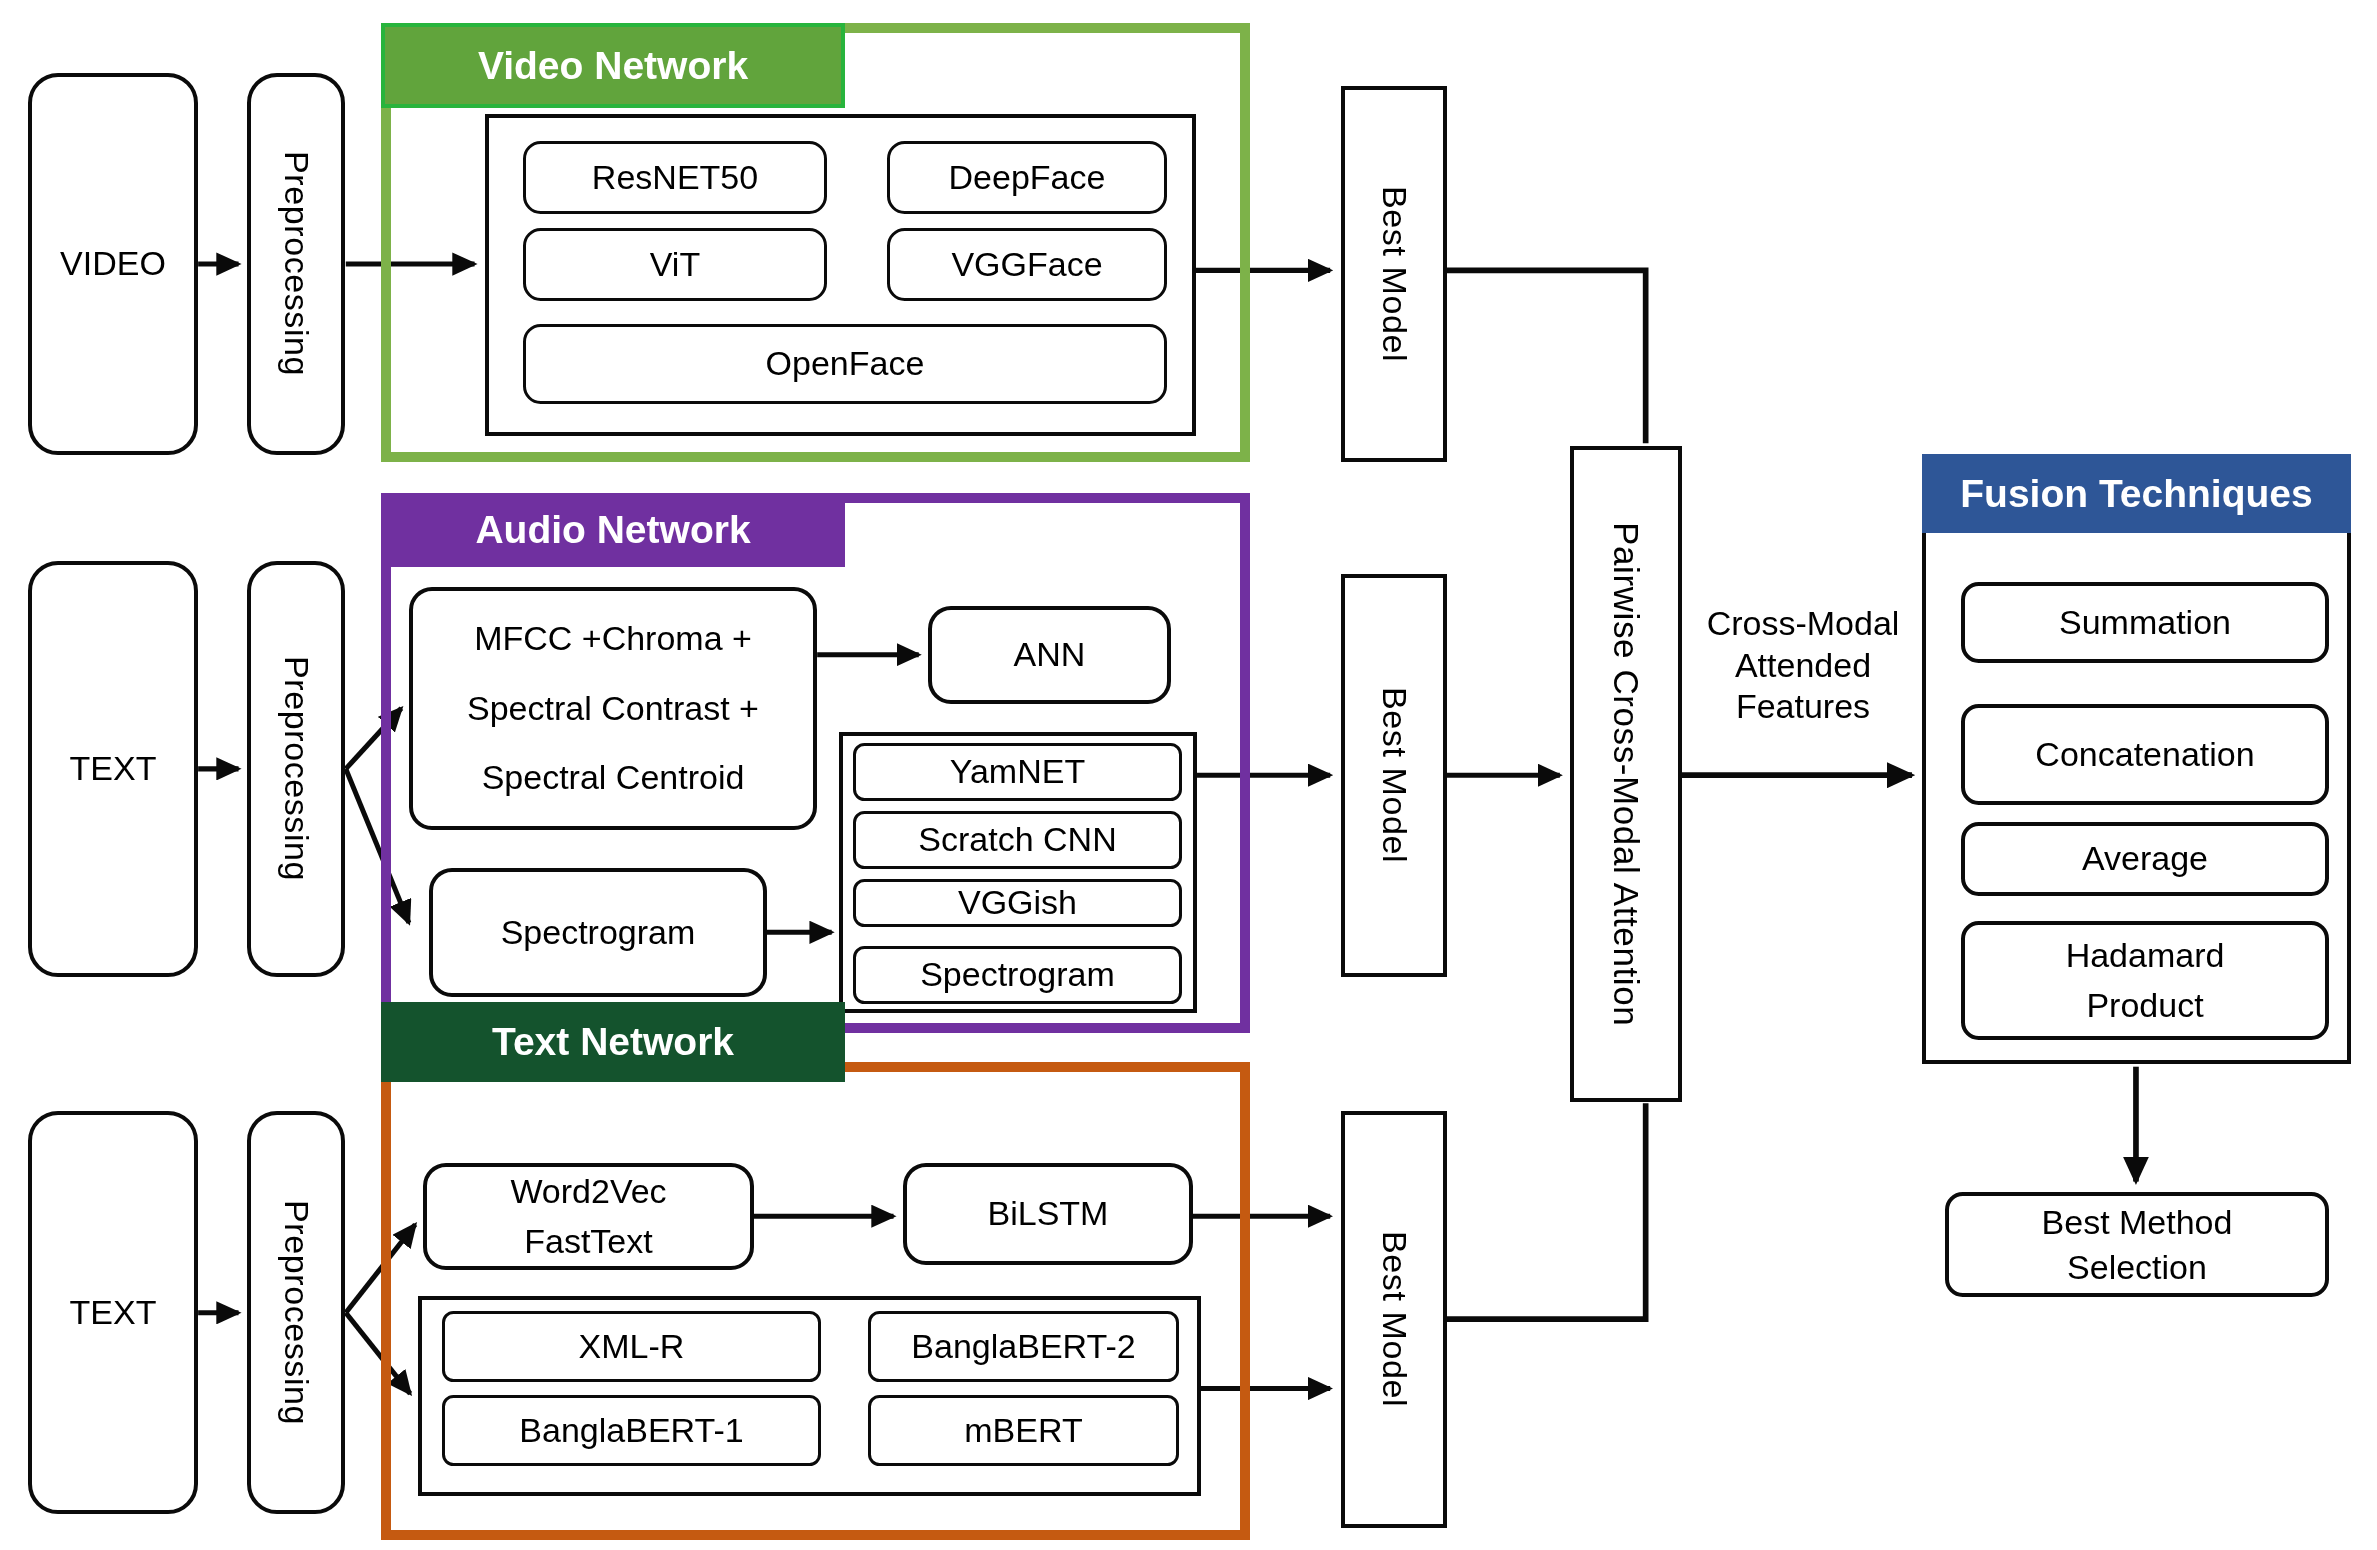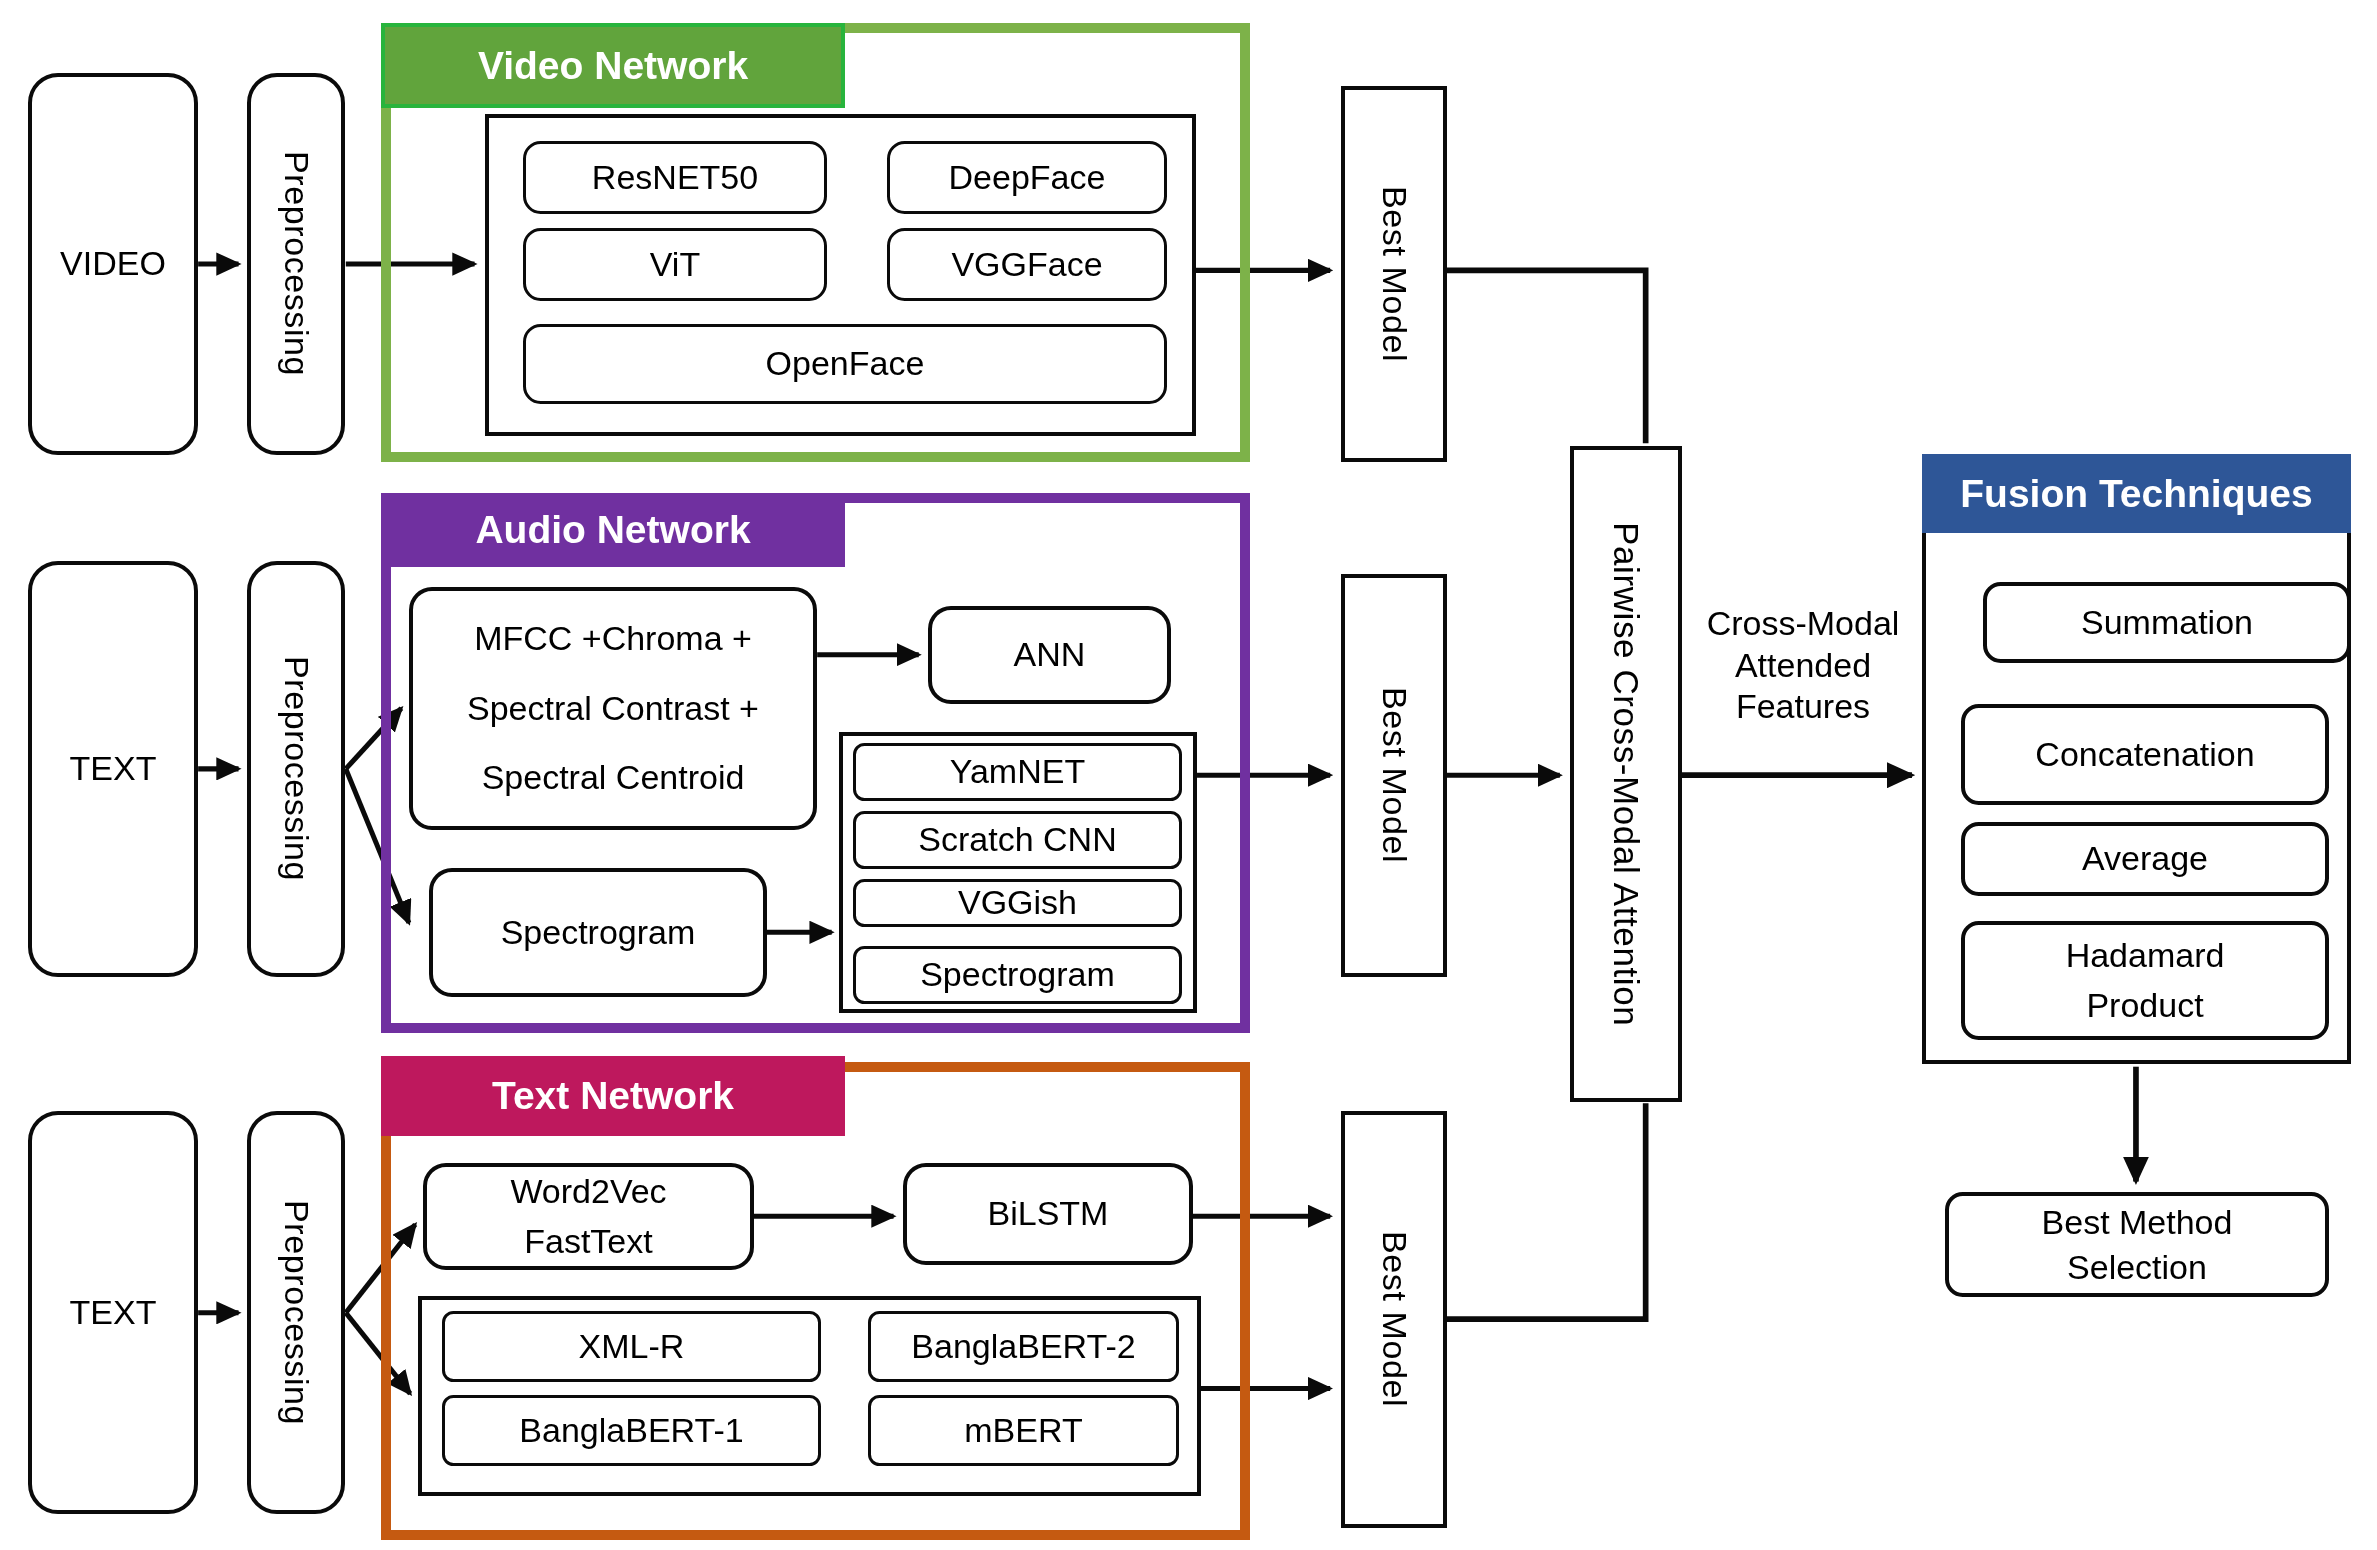--- a/index.html
+++ b/index.html
@@ -151,21 +151,21 @@
   </div>
 
   <div class="node r45" style="left:28px;top:1111px;width:170px;height:403px;">
     <span>TEXT</span>
   </div>
   <div class="node r45" style="left:247px;top:1111px;width:98px;height:403px;">
     <span class="vlabel">Preprocessing</span>
   </div>
 
   <div class="container" style="left:381px;top:1062px;width:869px;height:478px;border:10px solid #c55a11;"></div>
-  <div class="band" style="left:381px;top:1056px;width:464px;height:80px;background:#be185d;">
+  <div class="band" style="left:381px;top:1002px;width:464px;height:80px;background:#14532d;">
     <span>Text Network</span>
   </div>
 
   <div class="node r35 two-line" style="left:423px;top:1163px;width:331px;height:107px;flex-direction:column;">
     <div>Word2Vec</div>
     <div>FastText</div>
   </div>
   <div class="node r35" style="left:903px;top:1163px;width:290px;height:102px;">
     <span>BiLSTM</span>
   </div>
@@ -192,21 +192,21 @@
     <span class="vlabel" style="font-size:35px;">Pairwise Cross-Modal Attention</span>
   </div>
 
   <div class="plain-label" style="left:1686px;top:577px;width:234px;height:177px;">Cross-Modal Attended Features</div>
 
   <div class="container" style="left:1922px;top:454px;width:429px;height:610px;border:4.4px solid #0a0a0a;"></div>
   <div class="band" style="left:1922px;top:454px;width:429px;height:79px;background:#2e5697;">
     <span>Fusion Techniques</span>
   </div>
 
-  <div class="node r28" style="left:1961px;top:582px;width:368px;height:81px;margin-left:22px;">
+  <div class="node r28" style="left:1961px;top:582px;width:368px;height:81px;">
     <span>Summation</span>
   </div>
   <div class="node r28" style="left:1961px;top:704px;width:368px;height:101px;">
     <span>Concatenation</span>
   </div>
   <div class="node r28" style="left:1961px;top:822px;width:368px;height:74px;">
     <span>Average</span>
   </div>
   <div class="node r28" style="left:1961px;top:921px;width:368px;height:119px;">
     <span style="display:inline-block;width:208px;line-height:1.45;">Hadamard Product</span>

